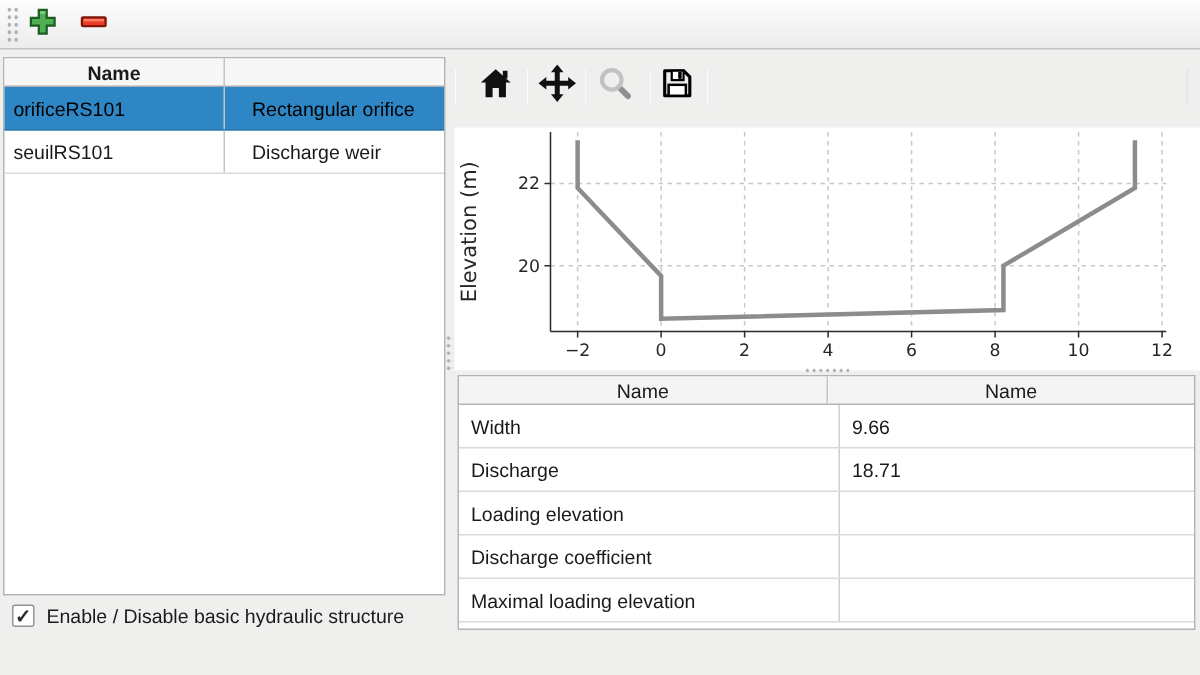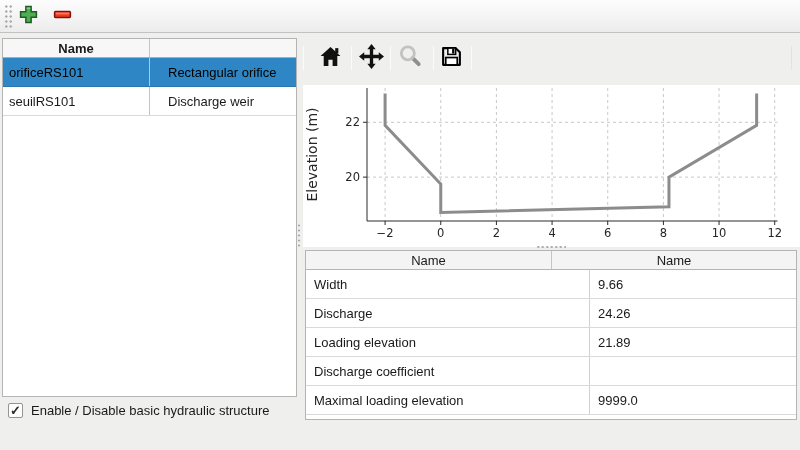--- a/index.html
+++ b/index.html
@@ -66,21 +66,21 @@
   #props-table {
     position:absolute; left:305px; top:250px; width:492px; height:170px;
     background:#ffffff; border:1px solid #b4b4b4;
   }
   .pt-header { display:flex; height:19px; background:#f4f4f4; border-bottom:1px solid #b5b5b5; font-size:13px; }
   .pt-header .hcell { display:flex; align-items:center; justify-content:center; }
   .pt-header .h1 { width:246px; border-right:1px solid #c6c6c6; }
   .pt-header .h2 { flex:1; }
   .pt-row { display:flex; height:29px; font-size:13px; border-bottom:1px solid #d9d9d9; }
   .pt-row .cell { display:flex; align-items:center; padding-left:8px; }
-  .pt-row .c1 { width:284px; border-right:1px solid #d0d0d0; }
+  .pt-row .c1 { width:254px; border-right:1px solid #d0d0d0; }
   .pt-row .c2 { flex:1;text-align:center; }
 </style>
 </head>
 <body>
 
 <div id="top-toolbar">
   <div id="drag-handle"></div>
   <div class="tb-btn" id="add-btn">
     <span>
       <svg width="19" height="19" viewBox="0 0 18 18">
@@ -206,26 +206,24 @@
   <div class="pt-header">
     <div class="hcell h1">Name</div>
     <div class="hcell h2">Name</div>
   </div>
   <div class="pt-row">
     <div class="cell c1">Width</div>
     <div class="cell c2">9.66</div>
   </div>
   <div class="pt-row">
     <div class="cell c1">Discharge</div>
-    <div class="cell c2">24.26</div>
+    <div class="cell c2">18.71</div>
   </div>
   <div class="pt-row">
     <div class="cell c1">Loading elevation</div>
-    <div class="cell c2">21.89</div>
   </div>
   <div class="pt-row">
     <div class="cell c1">Discharge coefficient</div>
   </div>
   <div class="pt-row">
     <div class="cell c1">Maximal loading elevation</div>
-    <div class="cell c2">9999.0</div>
   </div>
 </div>
 
 </body></html>

